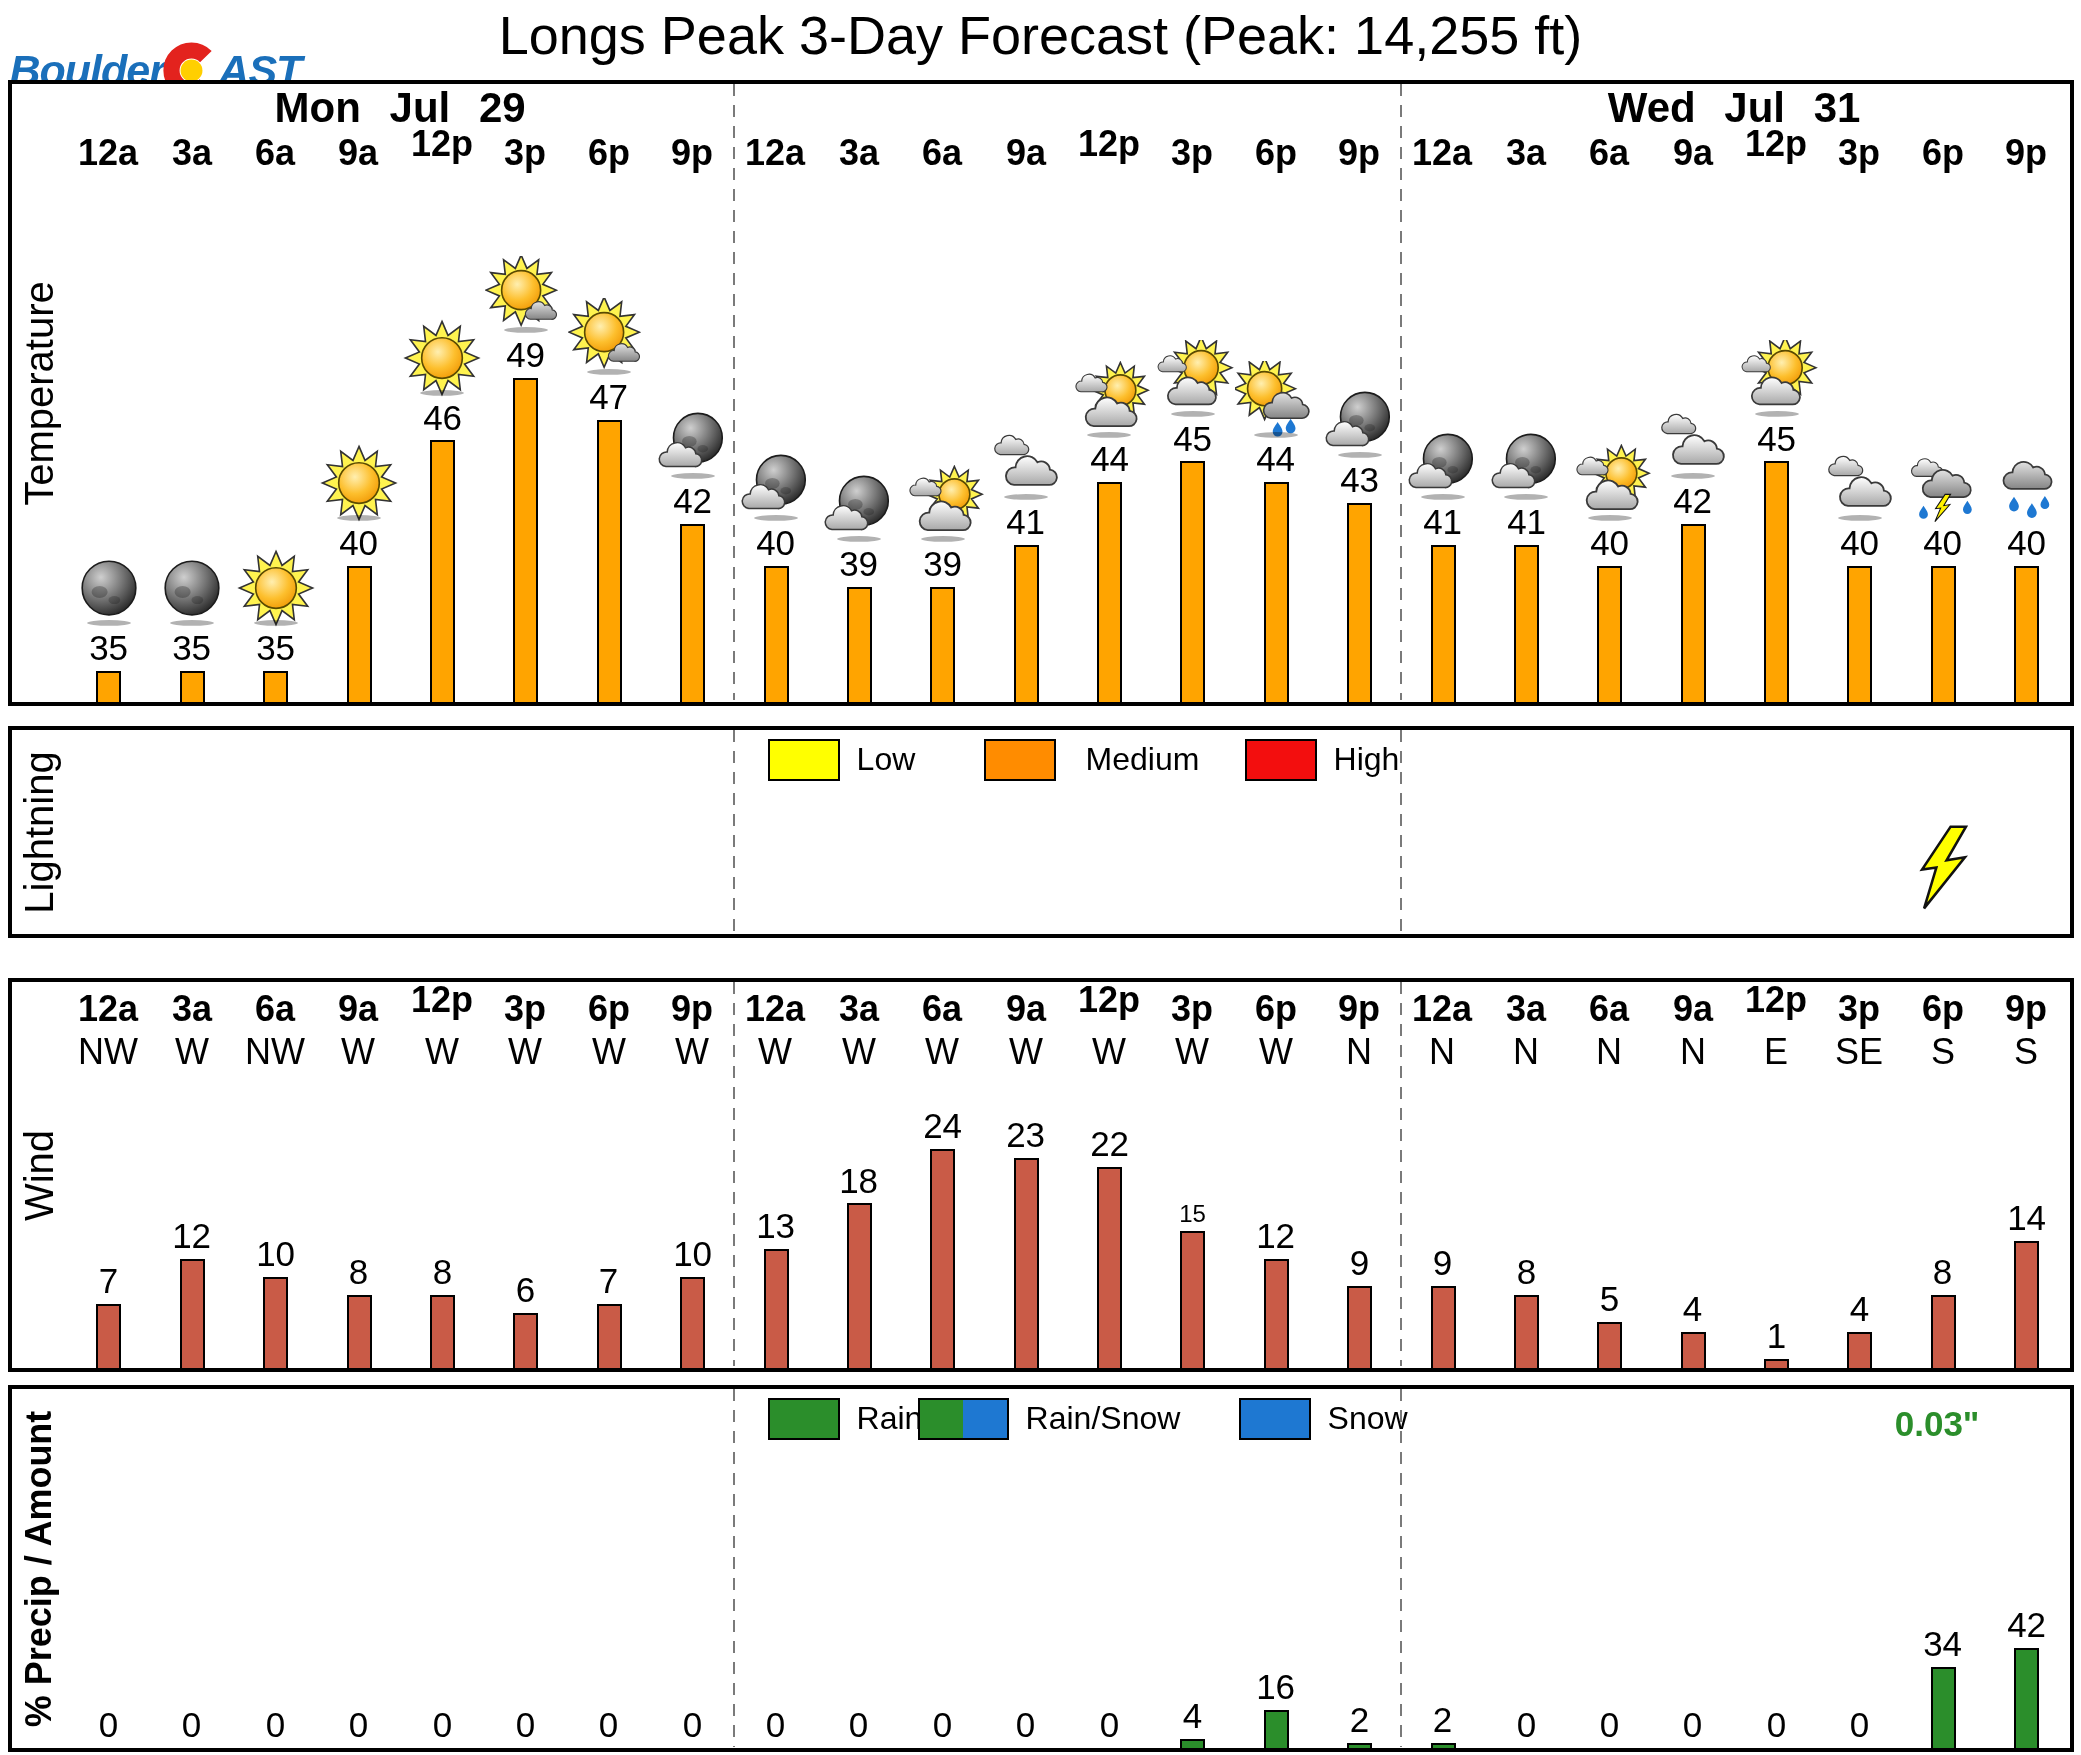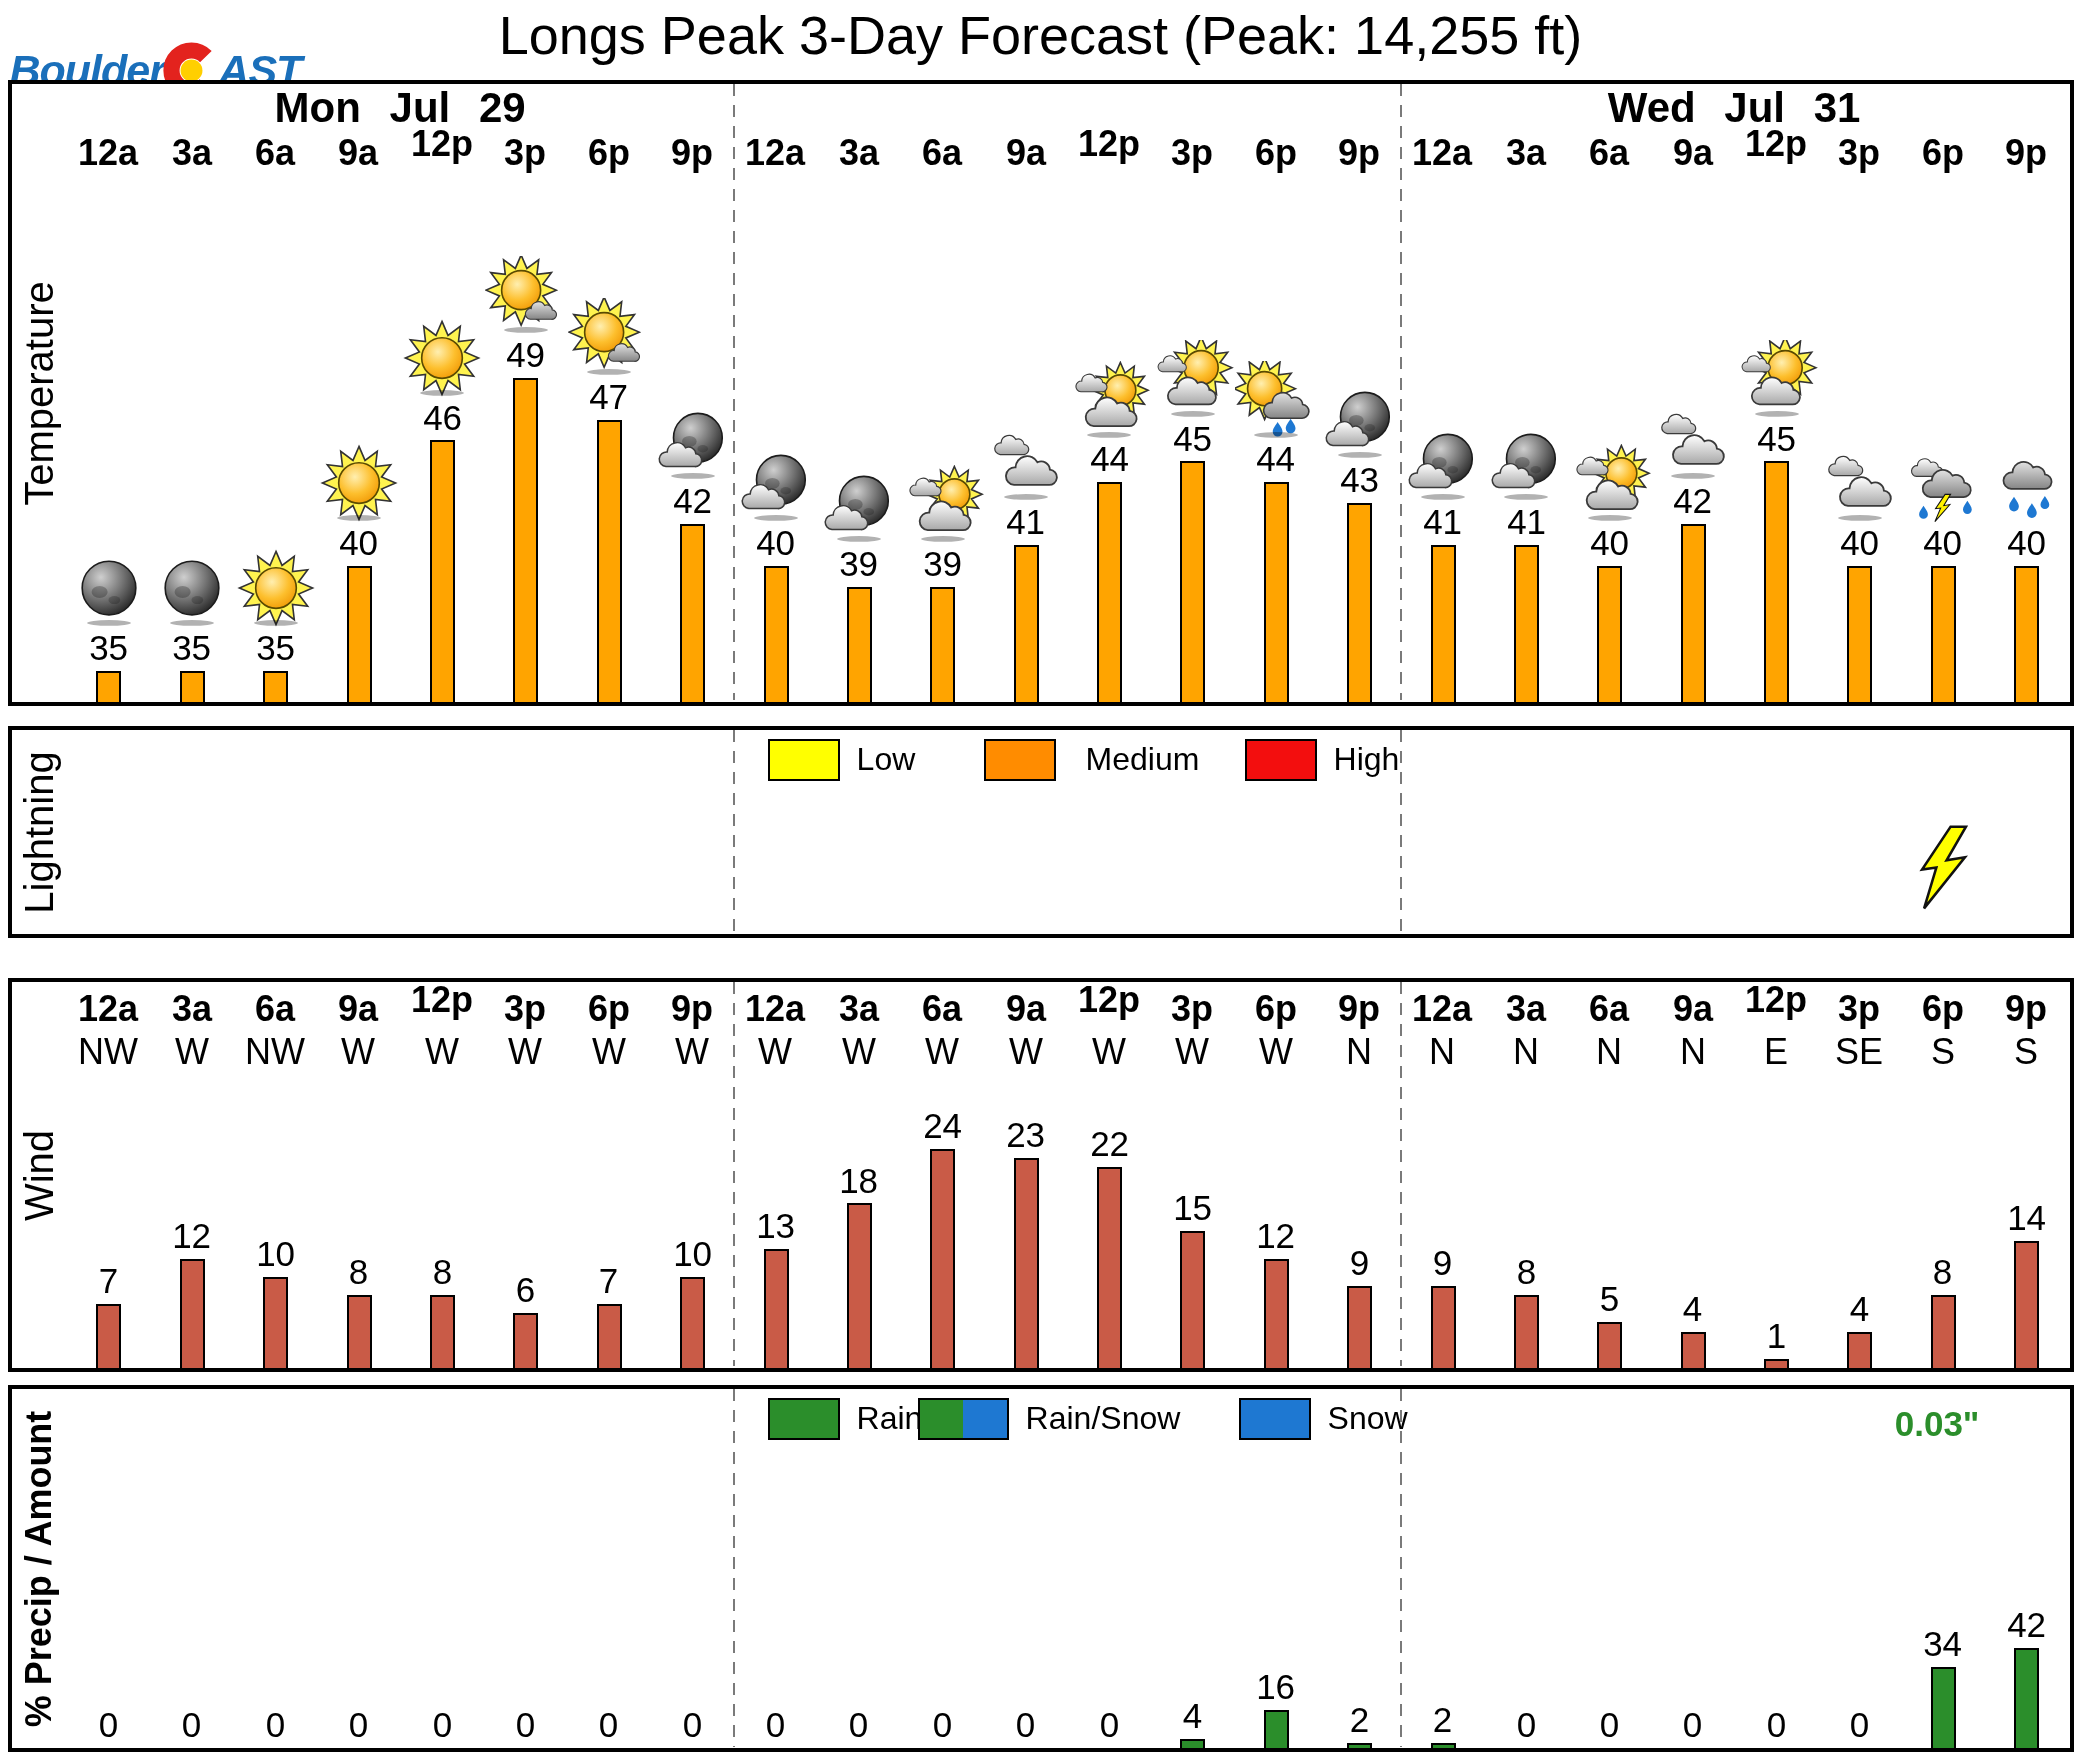--- a/index.html
+++ b/index.html
@@ -454,21 +454,21 @@
       <div class="abs" style="left: 721px; bottom: 122px; width: 86px; text-align: center; font-size: 35px;">13</div>
       <div class="abs" style="left: 835px; bottom: 0px; width: 25px; height: 165px; background: rgb(201, 91, 71); border-top: 2.4px solid rgb(0, 0, 0); border-right: 2.4px solid rgb(0, 0, 0); border-left: 2.4px solid rgb(0, 0, 0); border-image: initial; border-bottom: none;"></div>
       <div class="abs" style="left: 804px; bottom: 167px; width: 86px; text-align: center; font-size: 35px;">18</div>
       <div class="abs" style="left: 918px; bottom: 0px; width: 25px; height: 219px; background: rgb(201, 91, 71); border-top: 2.4px solid rgb(0, 0, 0); border-right: 2.4px solid rgb(0, 0, 0); border-left: 2.4px solid rgb(0, 0, 0); border-image: initial; border-bottom: none;"></div>
       <div class="abs" style="left: 888px; bottom: 222px; width: 86px; text-align: center; font-size: 35px;">24</div>
       <div class="abs" style="left: 1002px; bottom: 0px; width: 25px; height: 210px; background: rgb(201, 91, 71); border-top: 2.4px solid rgb(0, 0, 0); border-right: 2.4px solid rgb(0, 0, 0); border-left: 2.4px solid rgb(0, 0, 0); border-image: initial; border-bottom: none;"></div>
       <div class="abs" style="left: 971px; bottom: 213px; width: 86px; text-align: center; font-size: 35px;">23</div>
       <div class="abs" style="left: 1085px; bottom: 0px; width: 25px; height: 201px; background: rgb(201, 91, 71); border-top: 2.4px solid rgb(0, 0, 0); border-right: 2.4px solid rgb(0, 0, 0); border-left: 2.4px solid rgb(0, 0, 0); border-image: initial; border-bottom: none;"></div>
       <div class="abs" style="left: 1055px; bottom: 204px; width: 86px; text-align: center; font-size: 35px;">22</div>
       <div class="abs" style="left: 1168px; bottom: 0px; width: 25px; height: 137px; background: rgb(201, 91, 71); border-top: 2.4px solid rgb(0, 0, 0); border-right: 2.4px solid rgb(0, 0, 0); border-left: 2.4px solid rgb(0, 0, 0); border-image: initial; border-bottom: none;"></div>
-      <div class="abs" style="left: 1138px; bottom: 140px; width: 86px; text-align: center; font-size: 35px;">15</div>
+      <div class="abs" style="left: 1138px; bottom: 140px; width: 86px; text-align: center; font-size: 24px;">15</div>
       <div class="abs" style="left: 1252px; bottom: 0px; width: 25px; height: 109px; background: rgb(201, 91, 71); border-top: 2.4px solid rgb(0, 0, 0); border-right: 2.4px solid rgb(0, 0, 0); border-left: 2.4px solid rgb(0, 0, 0); border-image: initial; border-bottom: none;"></div>
       <div class="abs" style="left: 1221px; bottom: 112px; width: 86px; text-align: center; font-size: 35px;">12</div>
       <div class="abs" style="left: 1335px; bottom: 0px; width: 25px; height: 82px; background: rgb(201, 91, 71); border-top: 2.4px solid rgb(0, 0, 0); border-right: 2.4px solid rgb(0, 0, 0); border-left: 2.4px solid rgb(0, 0, 0); border-image: initial; border-bottom: none;"></div>
       <div class="abs" style="left: 1305px; bottom: 85px; width: 86px; text-align: center; font-size: 35px;">9</div>
       <div class="abs" style="left: 1419px; bottom: 0px; width: 25px; height: 82px; background: rgb(201, 91, 71); border-top: 2.4px solid rgb(0, 0, 0); border-right: 2.4px solid rgb(0, 0, 0); border-left: 2.4px solid rgb(0, 0, 0); border-image: initial; border-bottom: none;"></div>
       <div class="abs" style="left: 1388px; bottom: 85px; width: 86px; text-align: center; font-size: 35px;">9</div>
       <div class="abs" style="left: 1502px; bottom: 0px; width: 25px; height: 73px; background: rgb(201, 91, 71); border-top: 2.4px solid rgb(0, 0, 0); border-right: 2.4px solid rgb(0, 0, 0); border-left: 2.4px solid rgb(0, 0, 0); border-image: initial; border-bottom: none;"></div>
       <div class="abs" style="left: 1472px; bottom: 76px; width: 86px; text-align: center; font-size: 35px;">8</div>
       <div class="abs" style="left: 1585px; bottom: 0px; width: 25px; height: 46px; background: rgb(201, 91, 71); border-top: 2.4px solid rgb(0, 0, 0); border-right: 2.4px solid rgb(0, 0, 0); border-left: 2.4px solid rgb(0, 0, 0); border-image: initial; border-bottom: none;"></div>
       <div class="abs" style="left: 1555px; bottom: 49px; width: 86px; text-align: center; font-size: 35px;">5</div>

